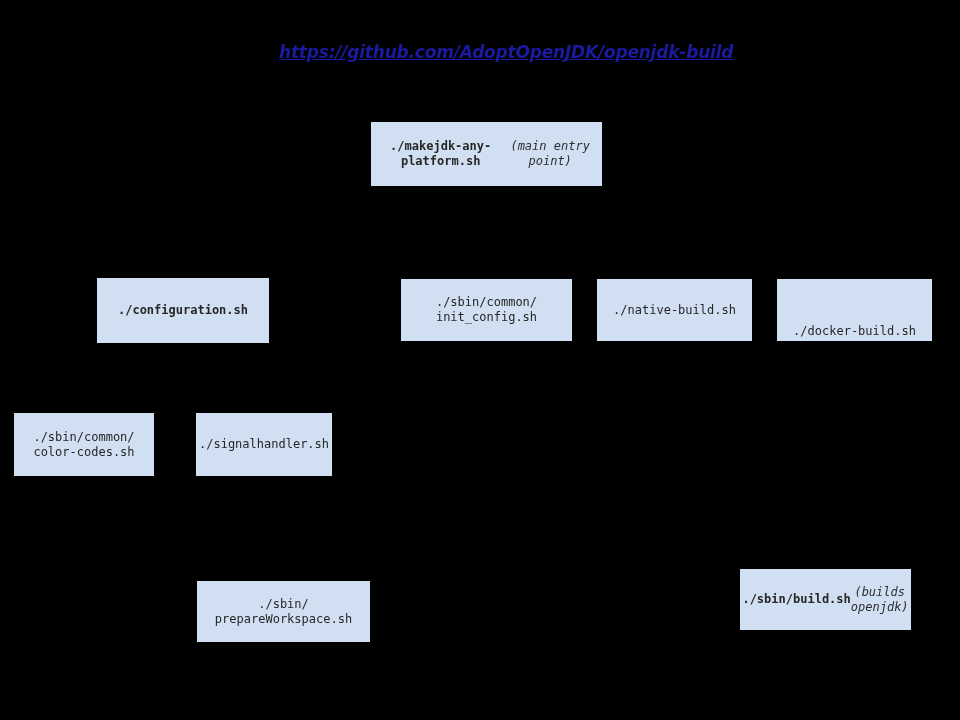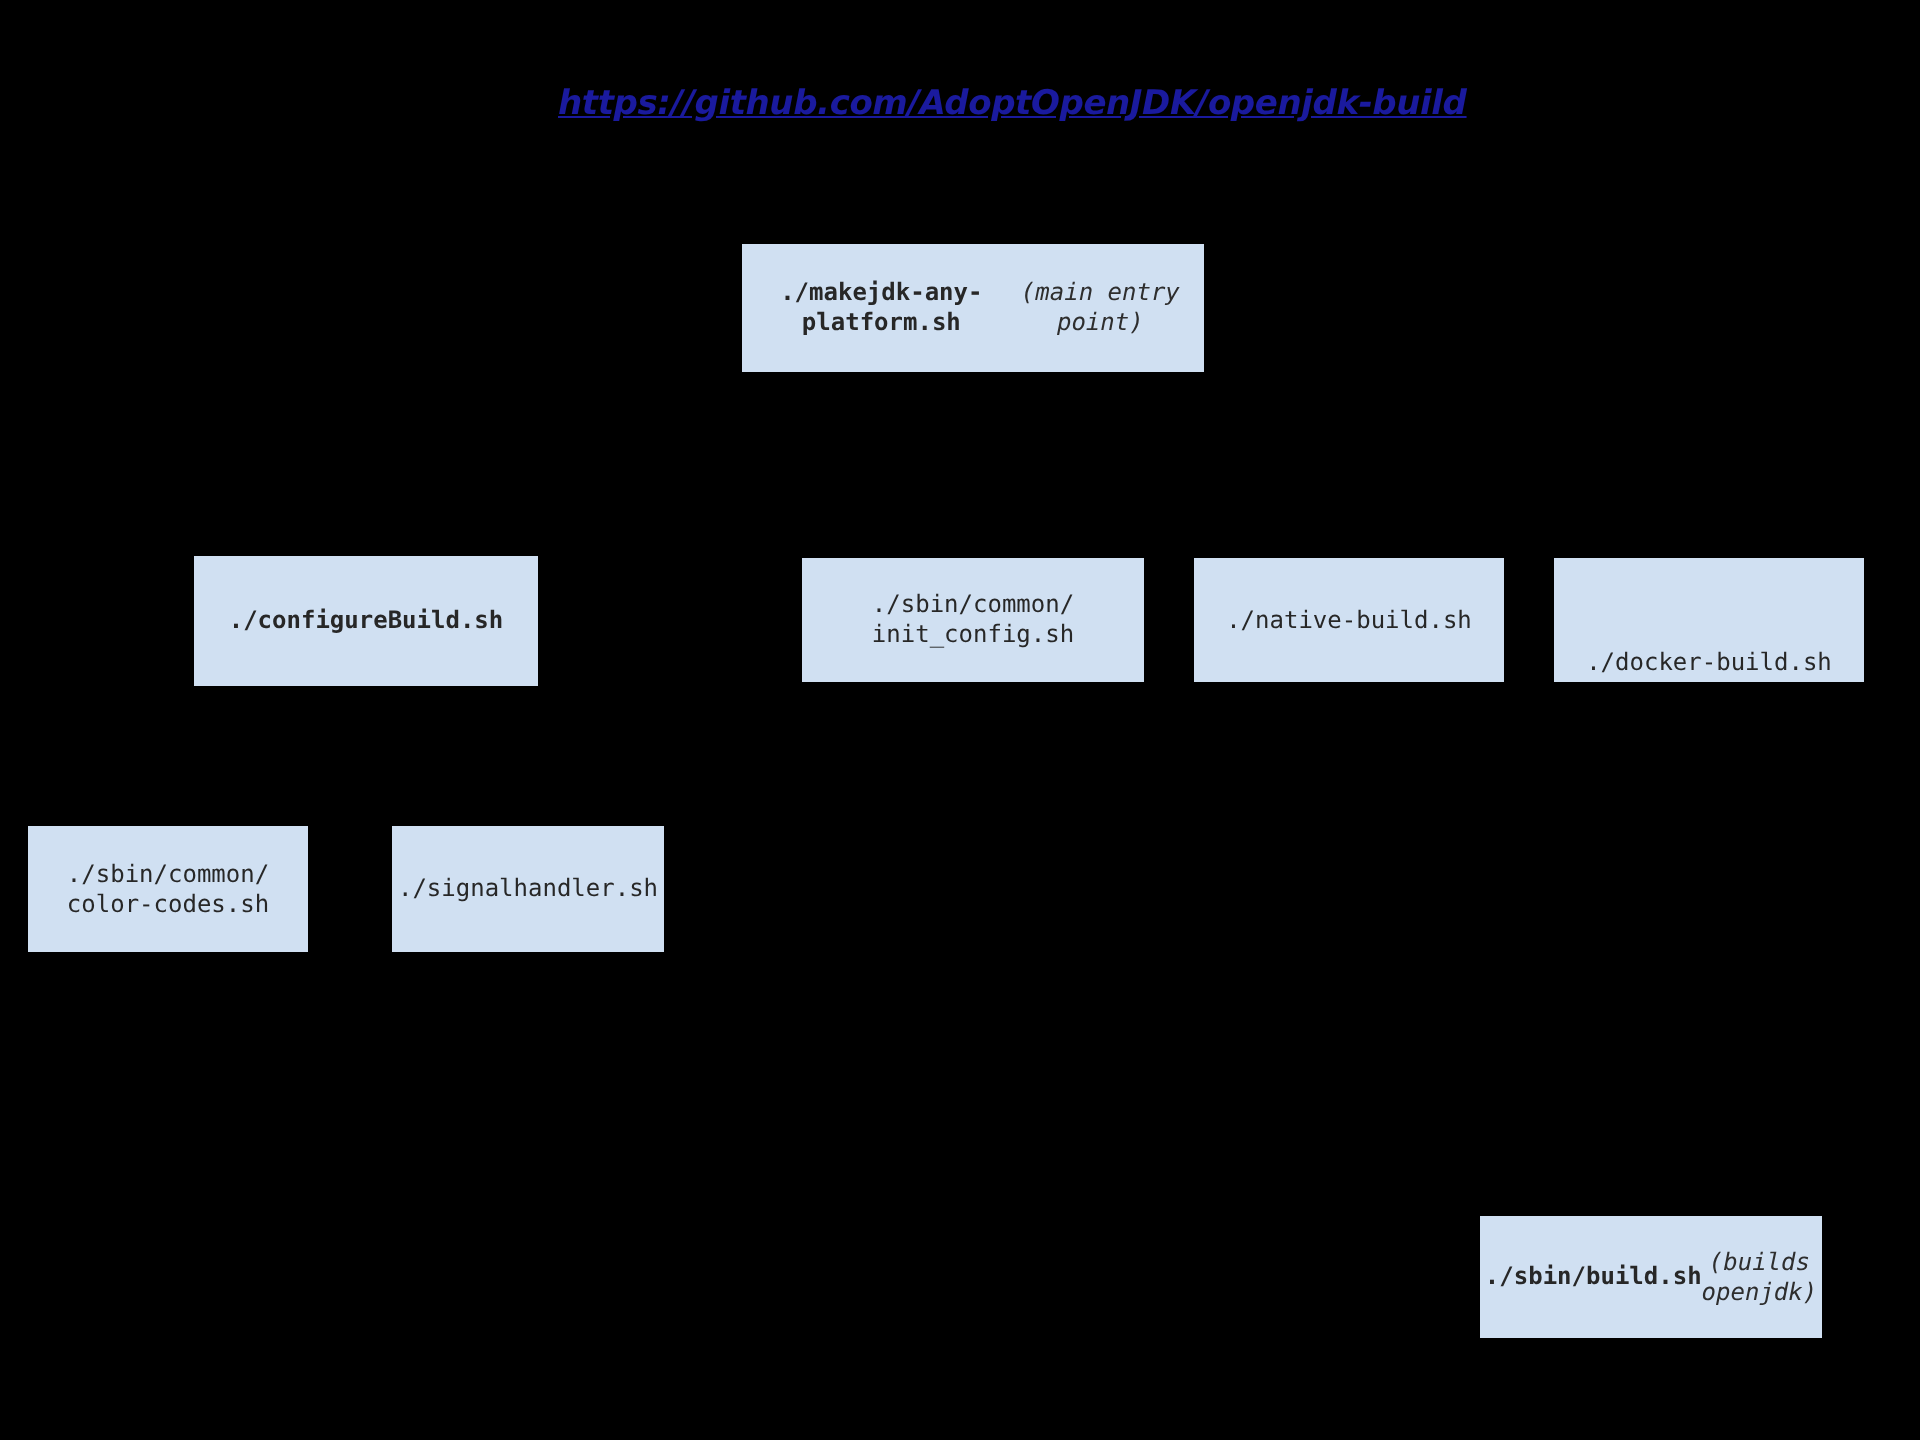--- a/index.html
+++ b/index.html
@@ -57,36 +57,36 @@
   }
   
   #node-makejdk      { left: 371px; top: 122px; width: 231px; height: 64px; }
   #node-configure    { left:  97px; top: 278px; width: 172px; height: 65px; }
   #node-initconfig   { left: 401px; top: 279px; width: 171px; height: 62px; }
   #node-native       { left: 597px; top: 279px; width: 155px; height: 62px; }
   #node-docker       { left: 777px; top: 279px; width: 155px; height: 62px; align-items: flex-end; }
   #node-colorcodes   { left:  14px; top: 413px; width: 140px; height: 63px; }
   #node-signal       { left: 196px; top: 413px; width: 136px; height: 63px; }
   #node-prepare      { left: 197px; top: 581px; width: 173px; height: 61px; }
-  #node-build        { left: 740px; top: 608px; width: 171px; height: 61px; }
+  #node-build        { left: 740px; top: 569px; width: 171px; height: 61px; }
 </style>
 </head>
 <body>
 
 <div id="canvas">
 
   <a class="link-title">https://github.com/AdoptOpenJDK/openjdk-build</a>
 
   <div class="node" id="node-makejdk">
     <div class="title bold">./makejdk-any-platform.sh</div>
     <div class="subtitle">(main entry point)</div>
   </div>
 
   <div class="node" id="node-configure">
-    <div class="title bold">./configureBuild.sh</div>
+    <div class="title bold">./configuration.sh</div>
   </div>
 
   <div class="node" id="node-initconfig">
     <div class="title">./sbin/common/
 init_config.sh</div>
   </div>
 
   <div class="node" id="node-native">
     <div class="title">./native-build.sh</div>
   </div>
@@ -97,19 +97,23 @@
 
   <div class="node" id="node-colorcodes">
     <div class="title">./sbin/common/
 color-codes.sh</div>
   </div>
 
   <div class="node" id="node-signal">
     <div class="title">./signalhandler.sh</div>
   </div>
 
+  <div class="node" id="node-prepare">
+    <div class="title">./sbin/
+prepareWorkspace.sh</div>
+  </div>
 
   <div class="node" id="node-build">
     <div class="title bold">./sbin/build.sh</div>
     <div class="subtitle">(builds openjdk)</div>
   </div>
 
 </div>
 
 </body></html>

